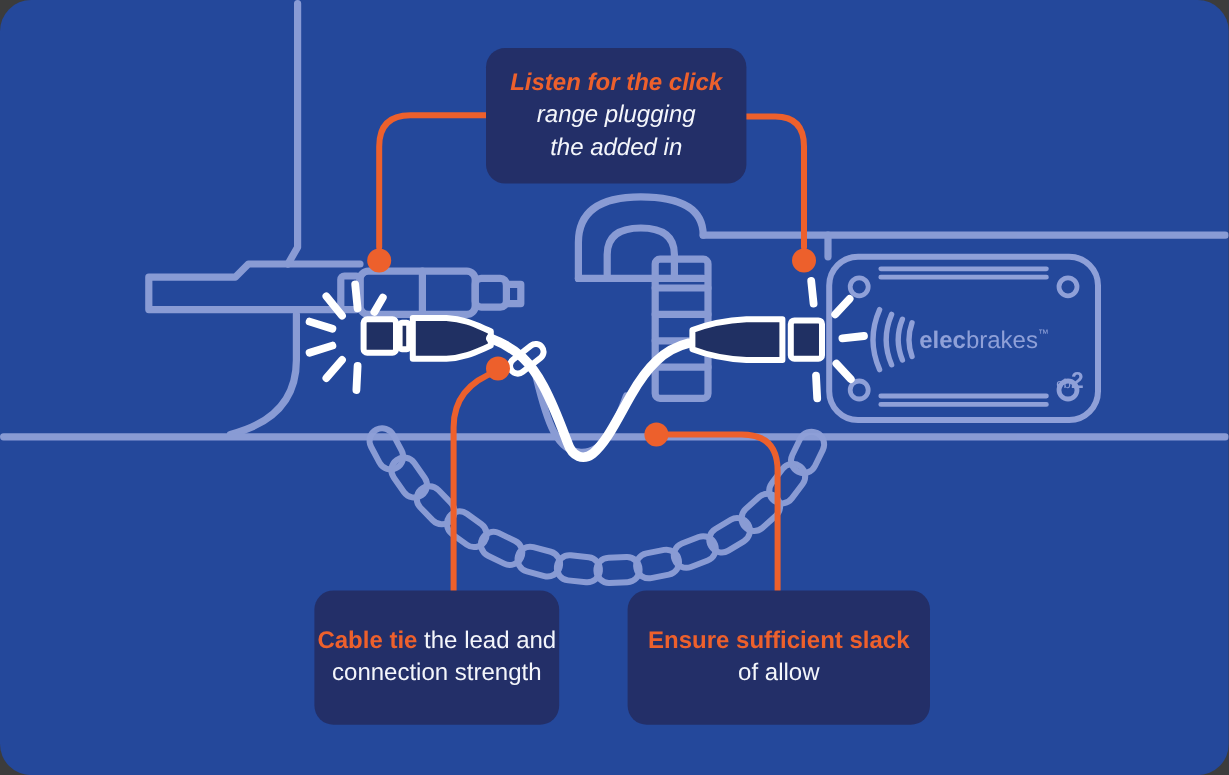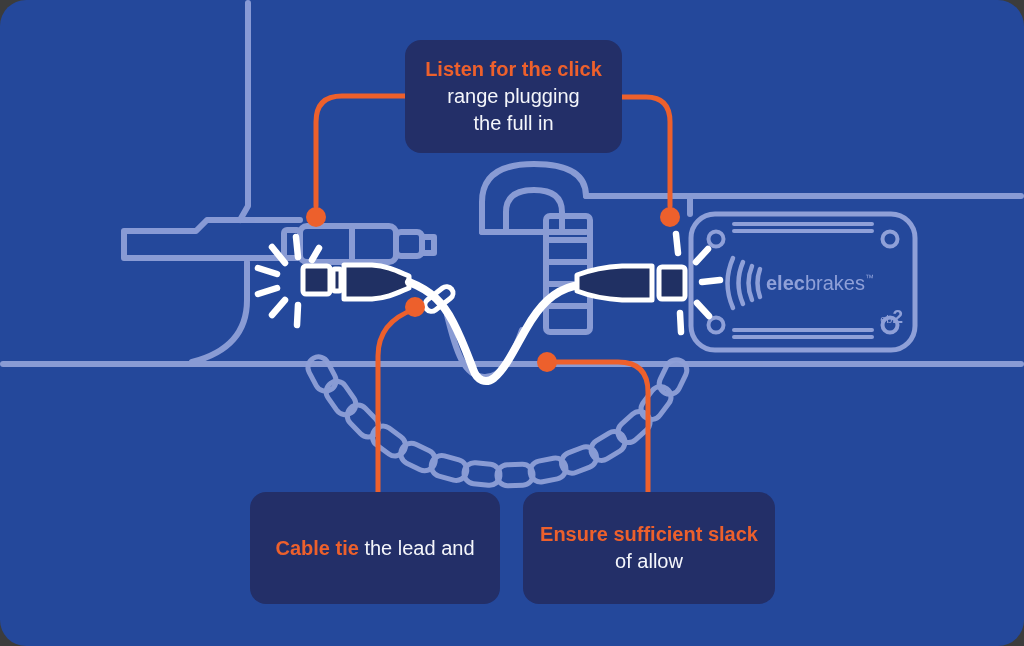--- a/index.html
+++ b/index.html
@@ -6,22 +6,22 @@
   .stage{position:relative;width:1024px;height:646px;margin:0 auto;font-family:"Liberation Sans",sans-serif;}
   .canvas{position:absolute;inset:0;background:#24489B;border-radius:26px;overflow:hidden;}
   .canvas svg{position:absolute;left:0;top:0;}
   .callout{
     position:absolute;box-sizing:border-box;background:#232F68;border-radius:16px;
     color:#F4F6FB;display:flex;flex-direction:column;justify-content:center;align-items:center;
     text-align:center;font-size:20px;line-height:1.34;font-weight:500;padding:10px 12px;
   }
   .callout .ln{white-space:nowrap;}
   .hl{color:#ED602C;font-weight:700;}
-  #callout-click{left:405px;top:40px;width:217px;height:113px;}
-  #callout-tie{left:250px;top:492px;width:250px;height:112px;text-align:right;}
+  #callout-click{left:405px;top:40px;width:217px;height:113px;font-style:italic;}
+  #callout-tie{left:262px;top:492px;width:204px;height:112px;text-align:right;}
   #callout-slack{left:523px;top:492px;width:252px;height:112px;text-align:right;}
 </style>
 </head>
 <body>
 
 <div class="stage">
   <div class="canvas">
 
     <svg width="1024" height="646" viewBox="0 0 1024 646">
 
@@ -148,27 +148,28 @@
         <circle cx="316" cy="217" r="10"></circle>
         <circle cx="670" cy="217" r="10"></circle>
         <circle cx="415" cy="307" r="10"></circle>
         <circle cx="547" cy="362" r="10"></circle>
       </g>
     </svg>
 
     <div class="callout" id="callout-click">
       <div class="ln hl">Listen for the click</div>
       <div class="ln">range plugging</div>
-      <div class="ln">the full in</div>
+      <div class="ln">the added in</div>
     </div>
 
     <div class="callout" id="callout-tie">
       <div class="ln">
         <span class="hl">Cable tie</span><span> the lead and</span>
       </div>
+      <div class="ln">connection strength</div>
     </div>
 
     <div class="callout" id="callout-slack">
       <div class="ln hl">Ensure sufficient slack</div>
       <div class="ln">of allow</div>
     </div>
 
   </div>
 </div>
 

